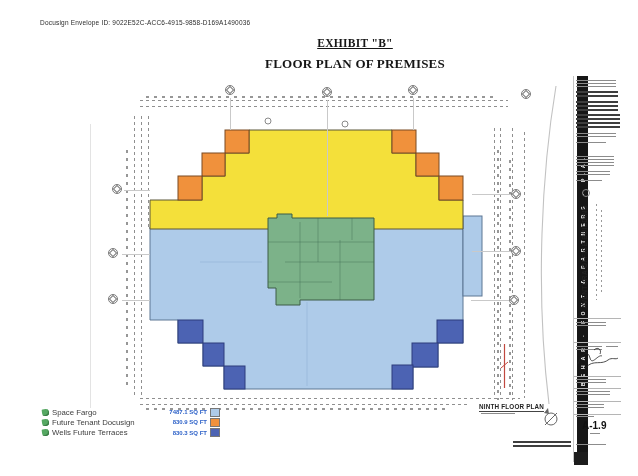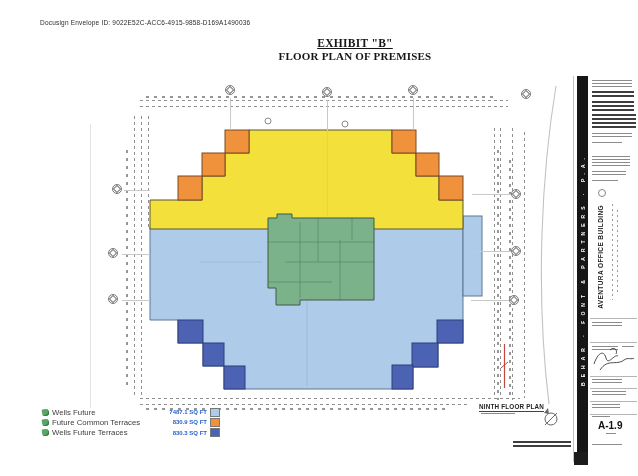--- a/index.html
+++ b/index.html
@@ -4,21 +4,21 @@
 <style>
   html,body{margin:0;padding:0;background:#fff;}
   #page{position:relative;width:638px;height:476px;background:#ffffff;overflow:hidden;
         font-family:"Liberation Sans",sans-serif;}
   .abs{position:absolute;}
 
   
   .doc-id{font-size:6.5px;color:#2b2b2b;letter-spacing:.2px;}
   .titles{text-align:center;font-family:"Liberation Serif",serif;color:#161616;}
   .t1{font-weight:bold;font-size:11.5px;text-decoration:underline;letter-spacing:.3px;}
-  .t2{font-weight:bold;font-size:11px;letter-spacing:.2px;margin-top:1px;}
+  .t2{font-weight:bold;font-size:13px;letter-spacing:.2px;margin-top:7px;}
   .plan-caption{font-weight:bold;font-size:6.3px;color:#222;letter-spacing:.2px;
                 border-bottom:1px solid #444;padding-bottom:1px;white-space:nowrap;}
 
   
   .hdots{height:1px;background:repeating-linear-gradient(to right,#8f8f8f 0 3px,transparent 3px 6px);}
   .vdots{width:1px;background:repeating-linear-gradient(to bottom,#8f8f8f 0 3px,transparent 3px 6px);}
   .vfaint{width:1px;background:#e3e3e3;}
   .hline{height:1px;background:#c9c9c9;}
   .vline{width:1px;background:#c9c9c9;}
   .dimtext-h{height:2px;background:repeating-linear-gradient(to right,#6a6a6a 0 3px,transparent 3px 8px);opacity:.7;}
@@ -40,21 +40,21 @@
   .llabel{flex:1;font-size:7.8px;color:#3d3d3d;white-space:nowrap;}
   .lval{width:46px;text-align:right;font-size:6px;font-weight:bold;color:#2e62c8;margin-right:3px;white-space:nowrap;}
   .lsw{flex:none;}
 
   
   #titleblock{left:573px;top:76px;width:65px;height:386px;border-left:1px solid #c4c4c4;}
   #tb-bar{position:absolute;left:3px;top:0;width:11px;height:100%;background:#161616;
           display:flex;align-items:center;justify-content:center;}
   .bar-text{writing-mode:vertical-rl;transform:rotate(180deg);color:#fff;
             font:bold 5px "Liberation Sans",sans-serif;letter-spacing:5px;white-space:nowrap;}
-  #tb-panel{position:absolute;left:16px;top:0;width:49px;height:100%;text-align:right;}
+  #tb-panel{position:absolute;left:0;top:0;width:49px;height:100%;text-align:right;}
   .proj-wrap{position:absolute;left:4px;top:122px;height:118px;width:13px;
              display:flex;align-items:center;justify-content:center;}
   .proj{writing-mode:vertical-rl;transform:rotate(180deg);font:bold 6.5px "Liberation Sans",sans-serif;
         letter-spacing:.4px;color:#222;white-space:nowrap;}
   .sheetnum{position:absolute;left:8px;top:344px;font:bold 10px "Liberation Sans",sans-serif;color:#111;}
 </style>
 </head>
 <body>
 
 <div id="page">
@@ -174,29 +174,29 @@
       <span class="diam"></span>
     </span>
 
   <div class="abs plan-caption" style="left:479px;top:403px;">NINTH FLOOR PLAN</div>
   <div class="abs tl" style="left:481px;top:413px;width:34px;height:3px;"></div>
   <div class="abs tl2" style="left:513px;top:441px;width:58px;height:6px;"></div>
 
   <div id="legend" class="abs">
     <div class="lrow">
       <span class="lic"></span>
-      <span class="llabel">Wells Future</span>
+      <span class="llabel">Space Fargo</span>
       <span class="lval">7487.1 SQ FT</span>
       <svg class="lsw" width="10" height="9">
         <rect x="0.5" y="0.5" width="9" height="8" stroke="#777" fill="#aecbe9"></rect>
         </svg>
     </div>
     <div class="lrow">
       <span class="lic"></span>
-      <span class="llabel">Future Common Terraces</span>
+      <span class="llabel">Future Tenant Docusign</span>
       <span class="lval">830.9 SQ FT</span>
       <svg class="lsw" width="10" height="9">
         <rect x="0.5" y="0.5" width="9" height="8" stroke="#777" fill="#f0913c"></rect>
         </svg>
     </div>
     <div class="lrow">
       <span class="lic"></span>
       <span class="llabel">Wells Future Terraces</span>
       <span class="lval">830.3 SQ FT</span>
       <svg class="lsw" width="10" height="9">

